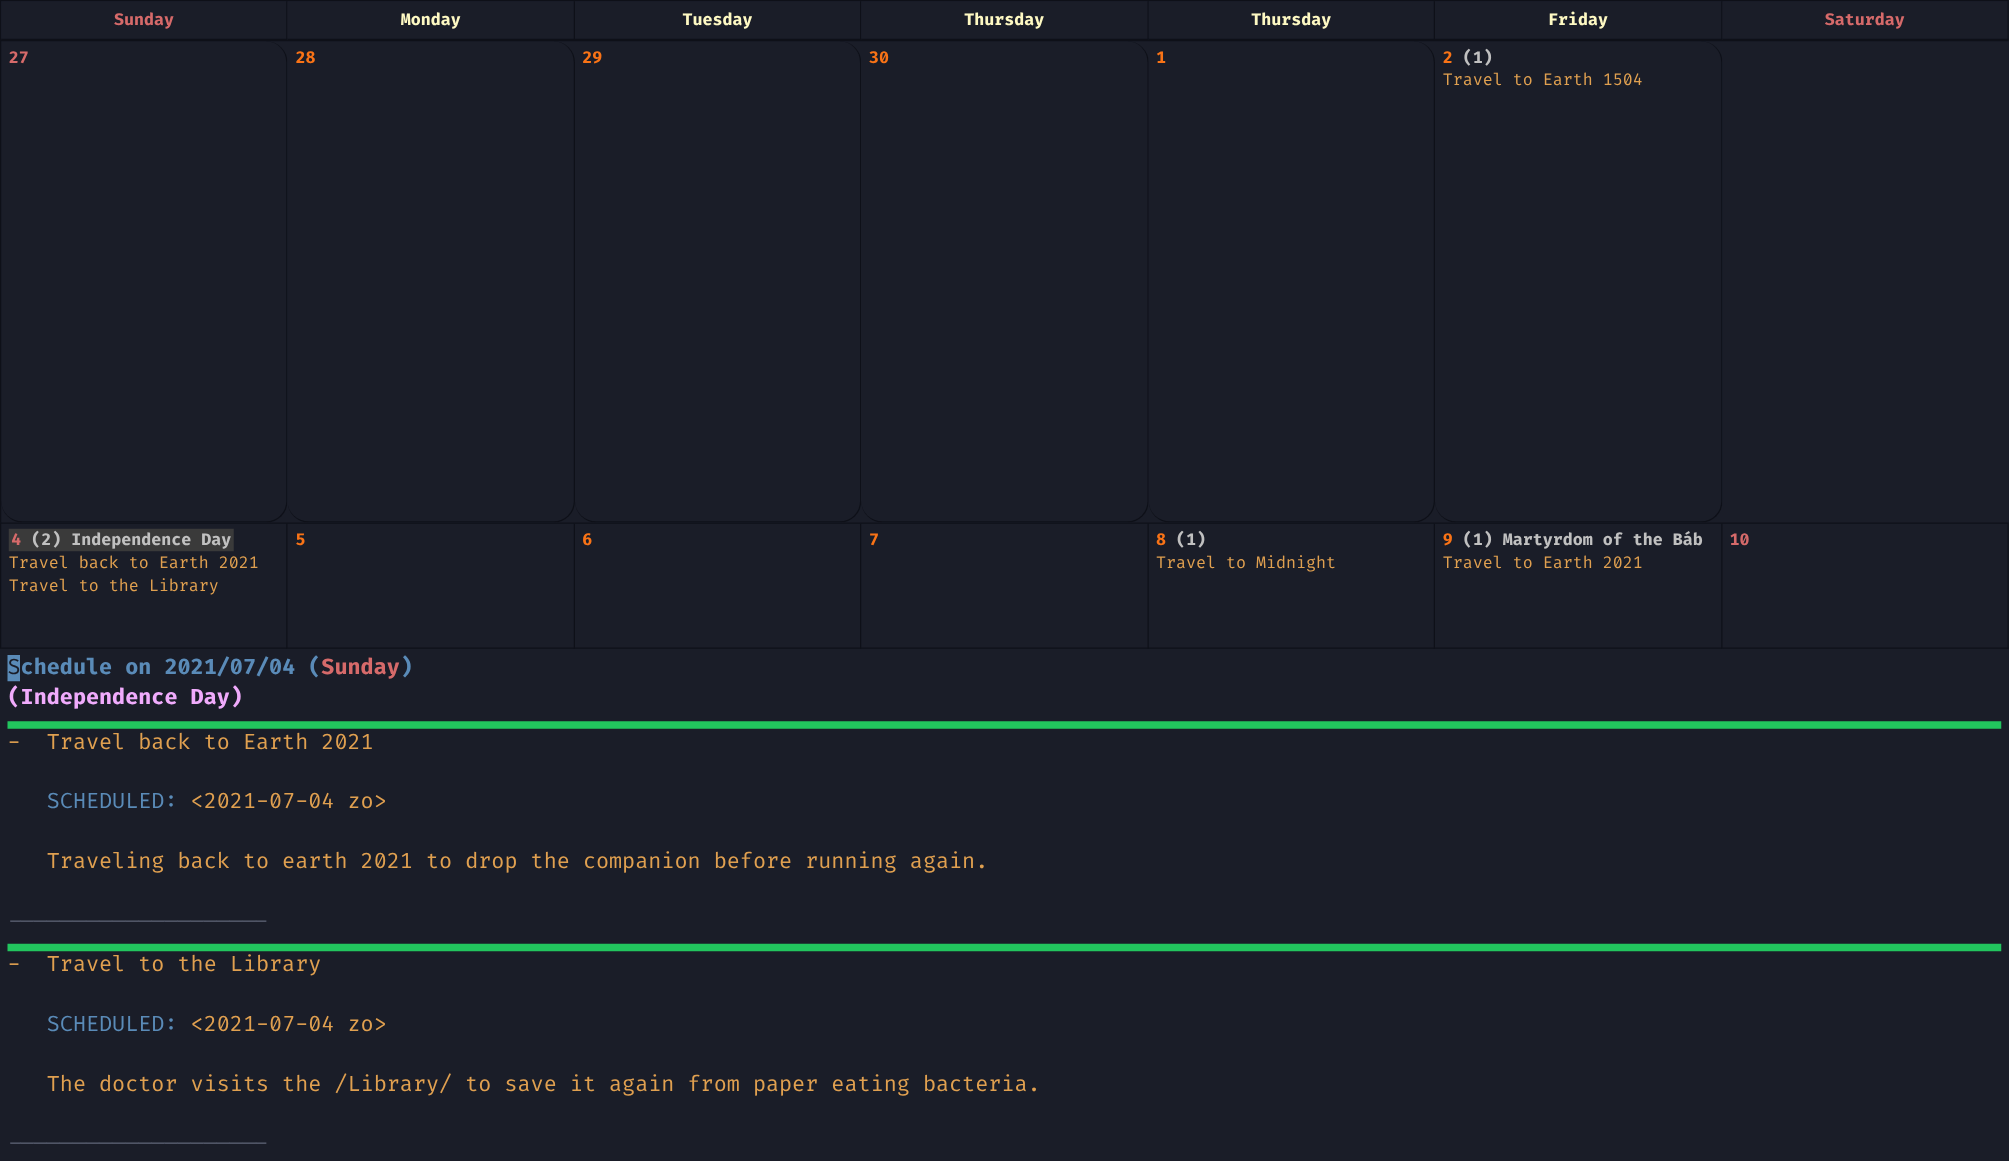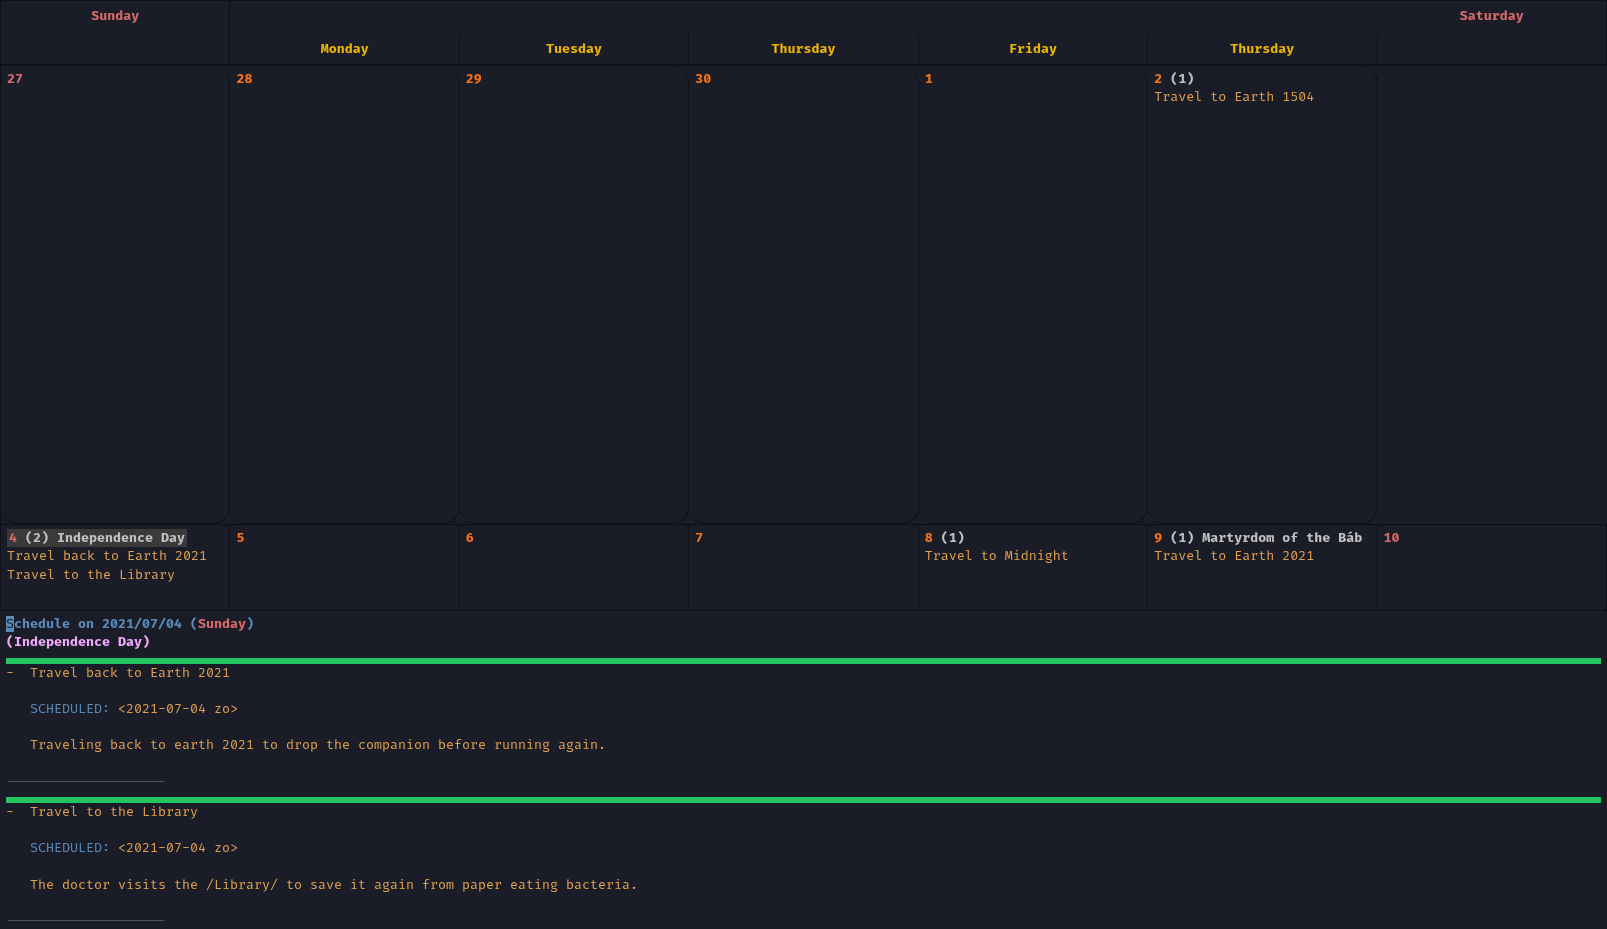--- a/index.html
+++ b/index.html
@@ -22,40 +22,40 @@
   .day-header {
     background: #1a1d28;
     border-right: 1px solid #0e1018;
     border-bottom: 1px solid #0e1018;
     text-align: center;
     padding: 6px 0;
     font-weight: bold;
     font-size: 13px;
   }
   .header-weekend { color: #d66a6a; }
-  .header-weekday { color: #eab308; margin-top: 33px; }
+  .header-weekday { color: #fef9c3; }
   .day-cell {
     border-right: 1px solid #0e1018;
     border-bottom: 1px solid #0e1018;
     padding: 4px 6px;
     overflow: hidden;
     white-space: nowrap;
   }
-  .row1 .day-cell { height: 458px; border-radius: 17px; }
-  .row2 .day-cell { height: 86px; }
+  .row1 .day-cell { height: 385px; border-radius: 17px; }
+  .row2 .day-cell { height: 100px; }
   .day-num { font-weight: bold; }
   .day-num-normal { color: #f97316; }
   .day-num-weekend { color: #d66a6a; }
   .count { color: #c0c0c0; font-weight: bold; }
   .holiday-name { color: #c0c0c0; font-weight: bold; }
   .holiday-bg { background: #3a3a3a; padding: 0 2px; display: inline-block; }
   .event { color: #e0a050; white-space: nowrap; overflow: hidden; text-overflow: clip; }
   .schedule-panel {
     padding: 4px 6px 0 6px;
-    font-size: 13px;
+    font-size: 17px;
   }
   .sched-title { }
   .sched-title .cursor { background: #5a8bb8; color: #1a1d28; }
   .sched-title .prefix { color: #5a8bb8; font-weight: bold; }
   .sched-title .sunday { color: #d66a6a; font-weight: bold; }
   .sched-title .paren { color: #5a8bb8; font-weight: bold; }
   .sched-holiday { color: #f0abfc; font-weight: bold; }
   .sched-block {
     border-top: 6px solid #22c55e;
     margin-top: 6px;
@@ -68,22 +68,22 @@
 </style>
 </head>
 <body>
 
 <div class="calendar">
 
 <div class="day-header header-weekend">Sunday</div>
     <div class="day-header header-weekday">Monday</div>
     <div class="day-header header-weekday">Tuesday</div>
     <div class="day-header header-weekday">Thursday</div>
+    <div class="day-header header-weekday">Thursday</div>
     <div class="day-header header-weekday">Friday</div>
-    <div class="day-header header-weekday">Thursday</div>
     <div class="day-header header-weekend">Saturday</div>
   </div>
 
 <div class="calendar row1">
     <div class="day-cell">
       <div><span class="day-num day-num-weekend"> 27</span></div>
     </div>
     <div class="day-cell">
       <div><span class="day-num day-num-normal"> 28</span></div>
     </div>

